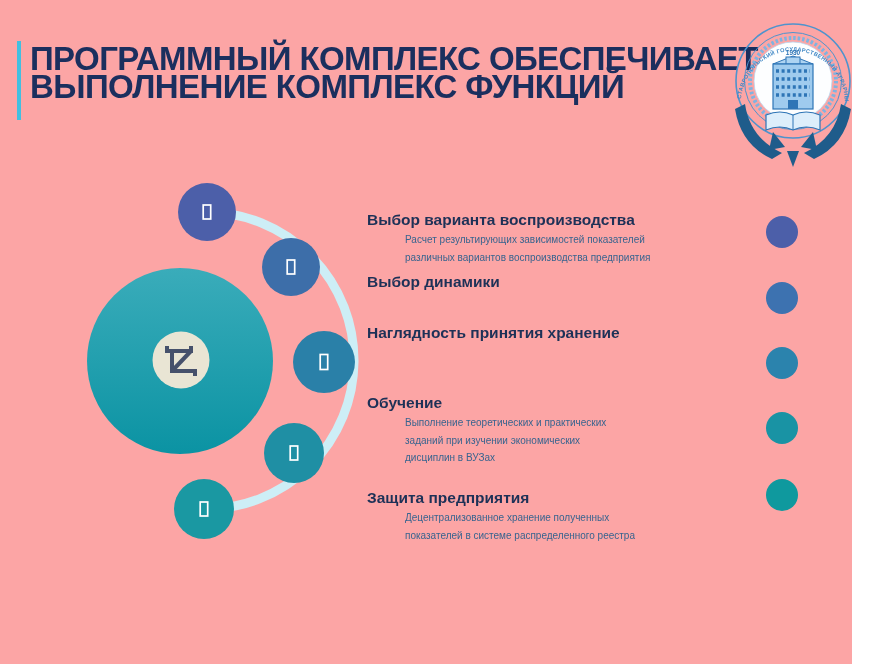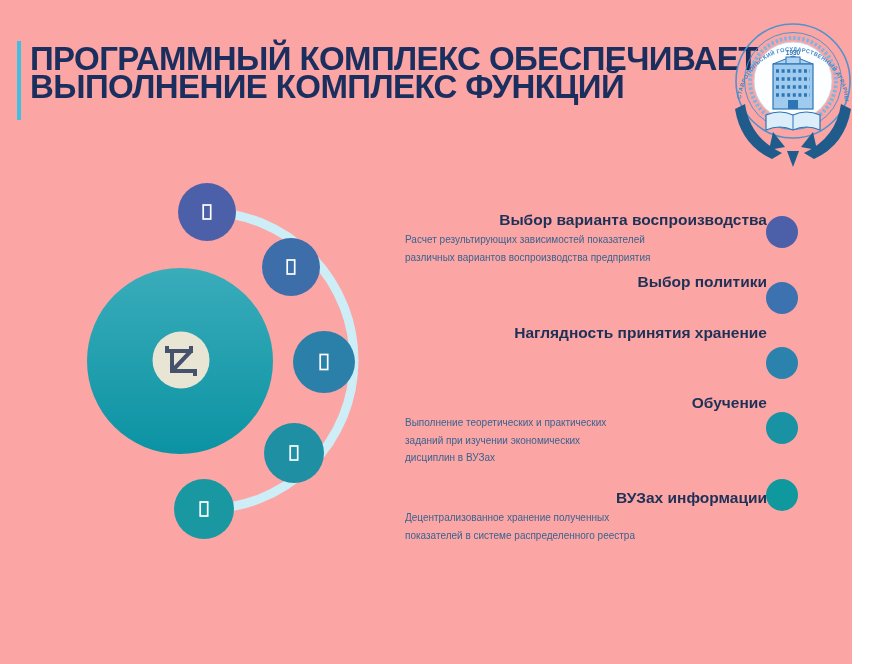--- a/index.html
+++ b/index.html
@@ -5,21 +5,21 @@
   html,body{margin:0;padding:0;background:#fff;}
   .slide{
     position:relative;width:852px;height:664px;background:#fca5a5;overflow:hidden;
     font-family:"Liberation Sans",sans-serif;
   }
   .accent-bar{position:absolute;left:17px;top:41px;width:4px;height:79px;background:#42bfe0;}
   .title{position:absolute;left:30px;top:45px;margin:0;color:#1b2f5e;font-weight:bold;
     font-size:33px;line-height:28px;letter-spacing:-0.6px;white-space:nowrap;}
   .blocks{position:absolute;inset:0;}
   .block{position:absolute;left:367px;width:400px;}
-  .block h3{margin:0;font-size:15.5px;line-height:18px;font-weight:bold;color:#1d3157;text-align:right;}
+  .block h3{margin:0;font-size:15.5px;line-height:18px;font-weight:bold;color:#1d3157;}
   .block p{margin:2px 0 0 38px;font-size:10px;line-height:17.5px;color:#38648f;white-space:pre-line;}
   .b1{top:211px}.b2{top:273px}.b3{top:324px}.b4{top:394px}.b5{top:489px}
   .dot{position:absolute;left:766px;width:32px;height:32px;border-radius:50%;}
   .d1{top:216px}.d2{top:282px}.d3{top:347px}.d4{top:412px}.d5{top:479px}
   .diagram-svg{position:absolute;left:0;top:0;}
   .emblem-svg{position:absolute;left:714px;top:14px;}
 </style>
 </head>
 <body>
 
@@ -109,33 +109,33 @@
     </g>
   </svg>
 
   <div class="blocks">
     <div class="block b1">
       <h3>Выбор варианта воспроизводства</h3>
       <p>Расчет результирующих зависимостей показателей
 различных вариантов воспроизводства предприятия</p>
     </div>
     <div class="block b2">
-      <h3>Выбор политики</h3>
+      <h3>Выбор динамики</h3>
     </div>
     <div class="block b3">
       <h3>Наглядность принятия хранение</h3>
     </div>
     <div class="block b4">
       <h3>Обучение</h3>
       <p>Выполнение теоретических и практических
 заданий при изучении экономических
 дисциплин в ВУЗах</p>
     </div>
     <div class="block b5">
-      <h3>ВУЗах информации</h3>
+      <h3>Защита предприятия</h3>
       <p>Децентрализованное хранение полученных
 показателей в системе распределенного реестра</p>
     </div>
   </div>
 
   <div class="dot d1" style="background-color: rgb(76, 95, 169);"></div>
   <div class="dot d2" style="background-color: rgb(61, 114, 176);"></div>
   <div class="dot d3" style="background-color: rgb(43, 131, 173);"></div>
   <div class="dot d4" style="background-color: rgb(25, 147, 164);"></div>
   <div class="dot d5" style="background-color: rgb(15, 153, 158);"></div>

